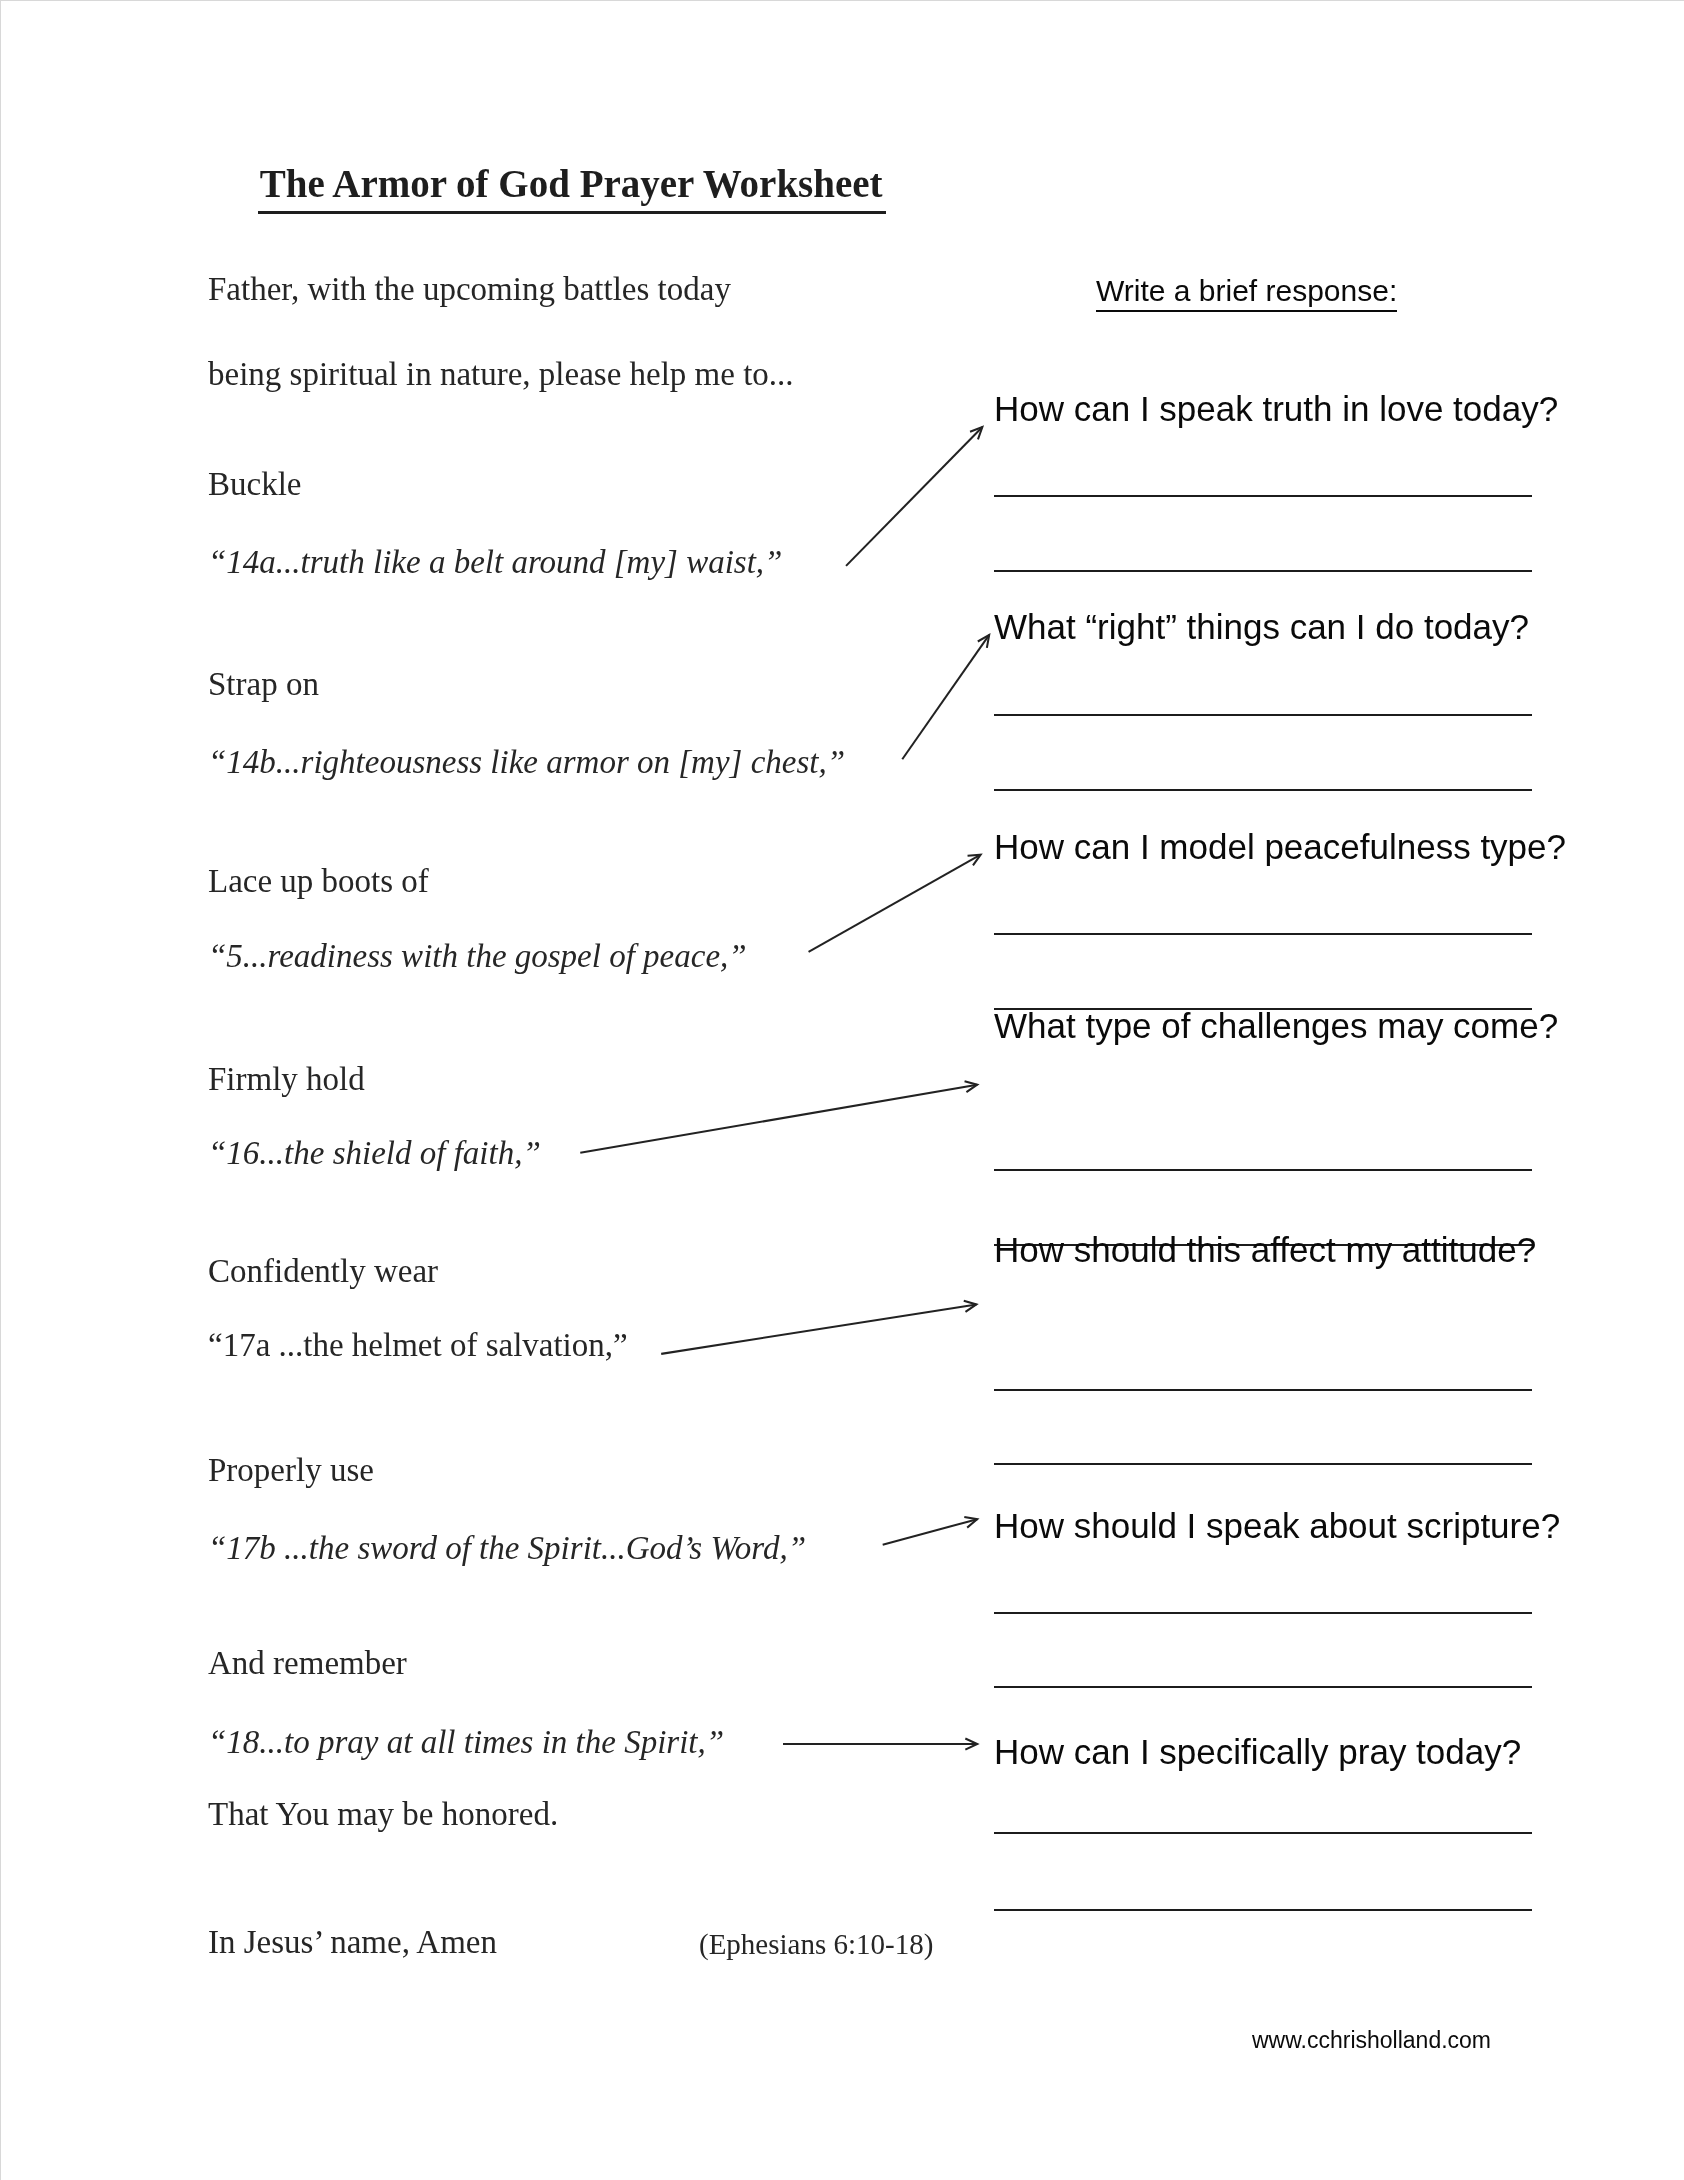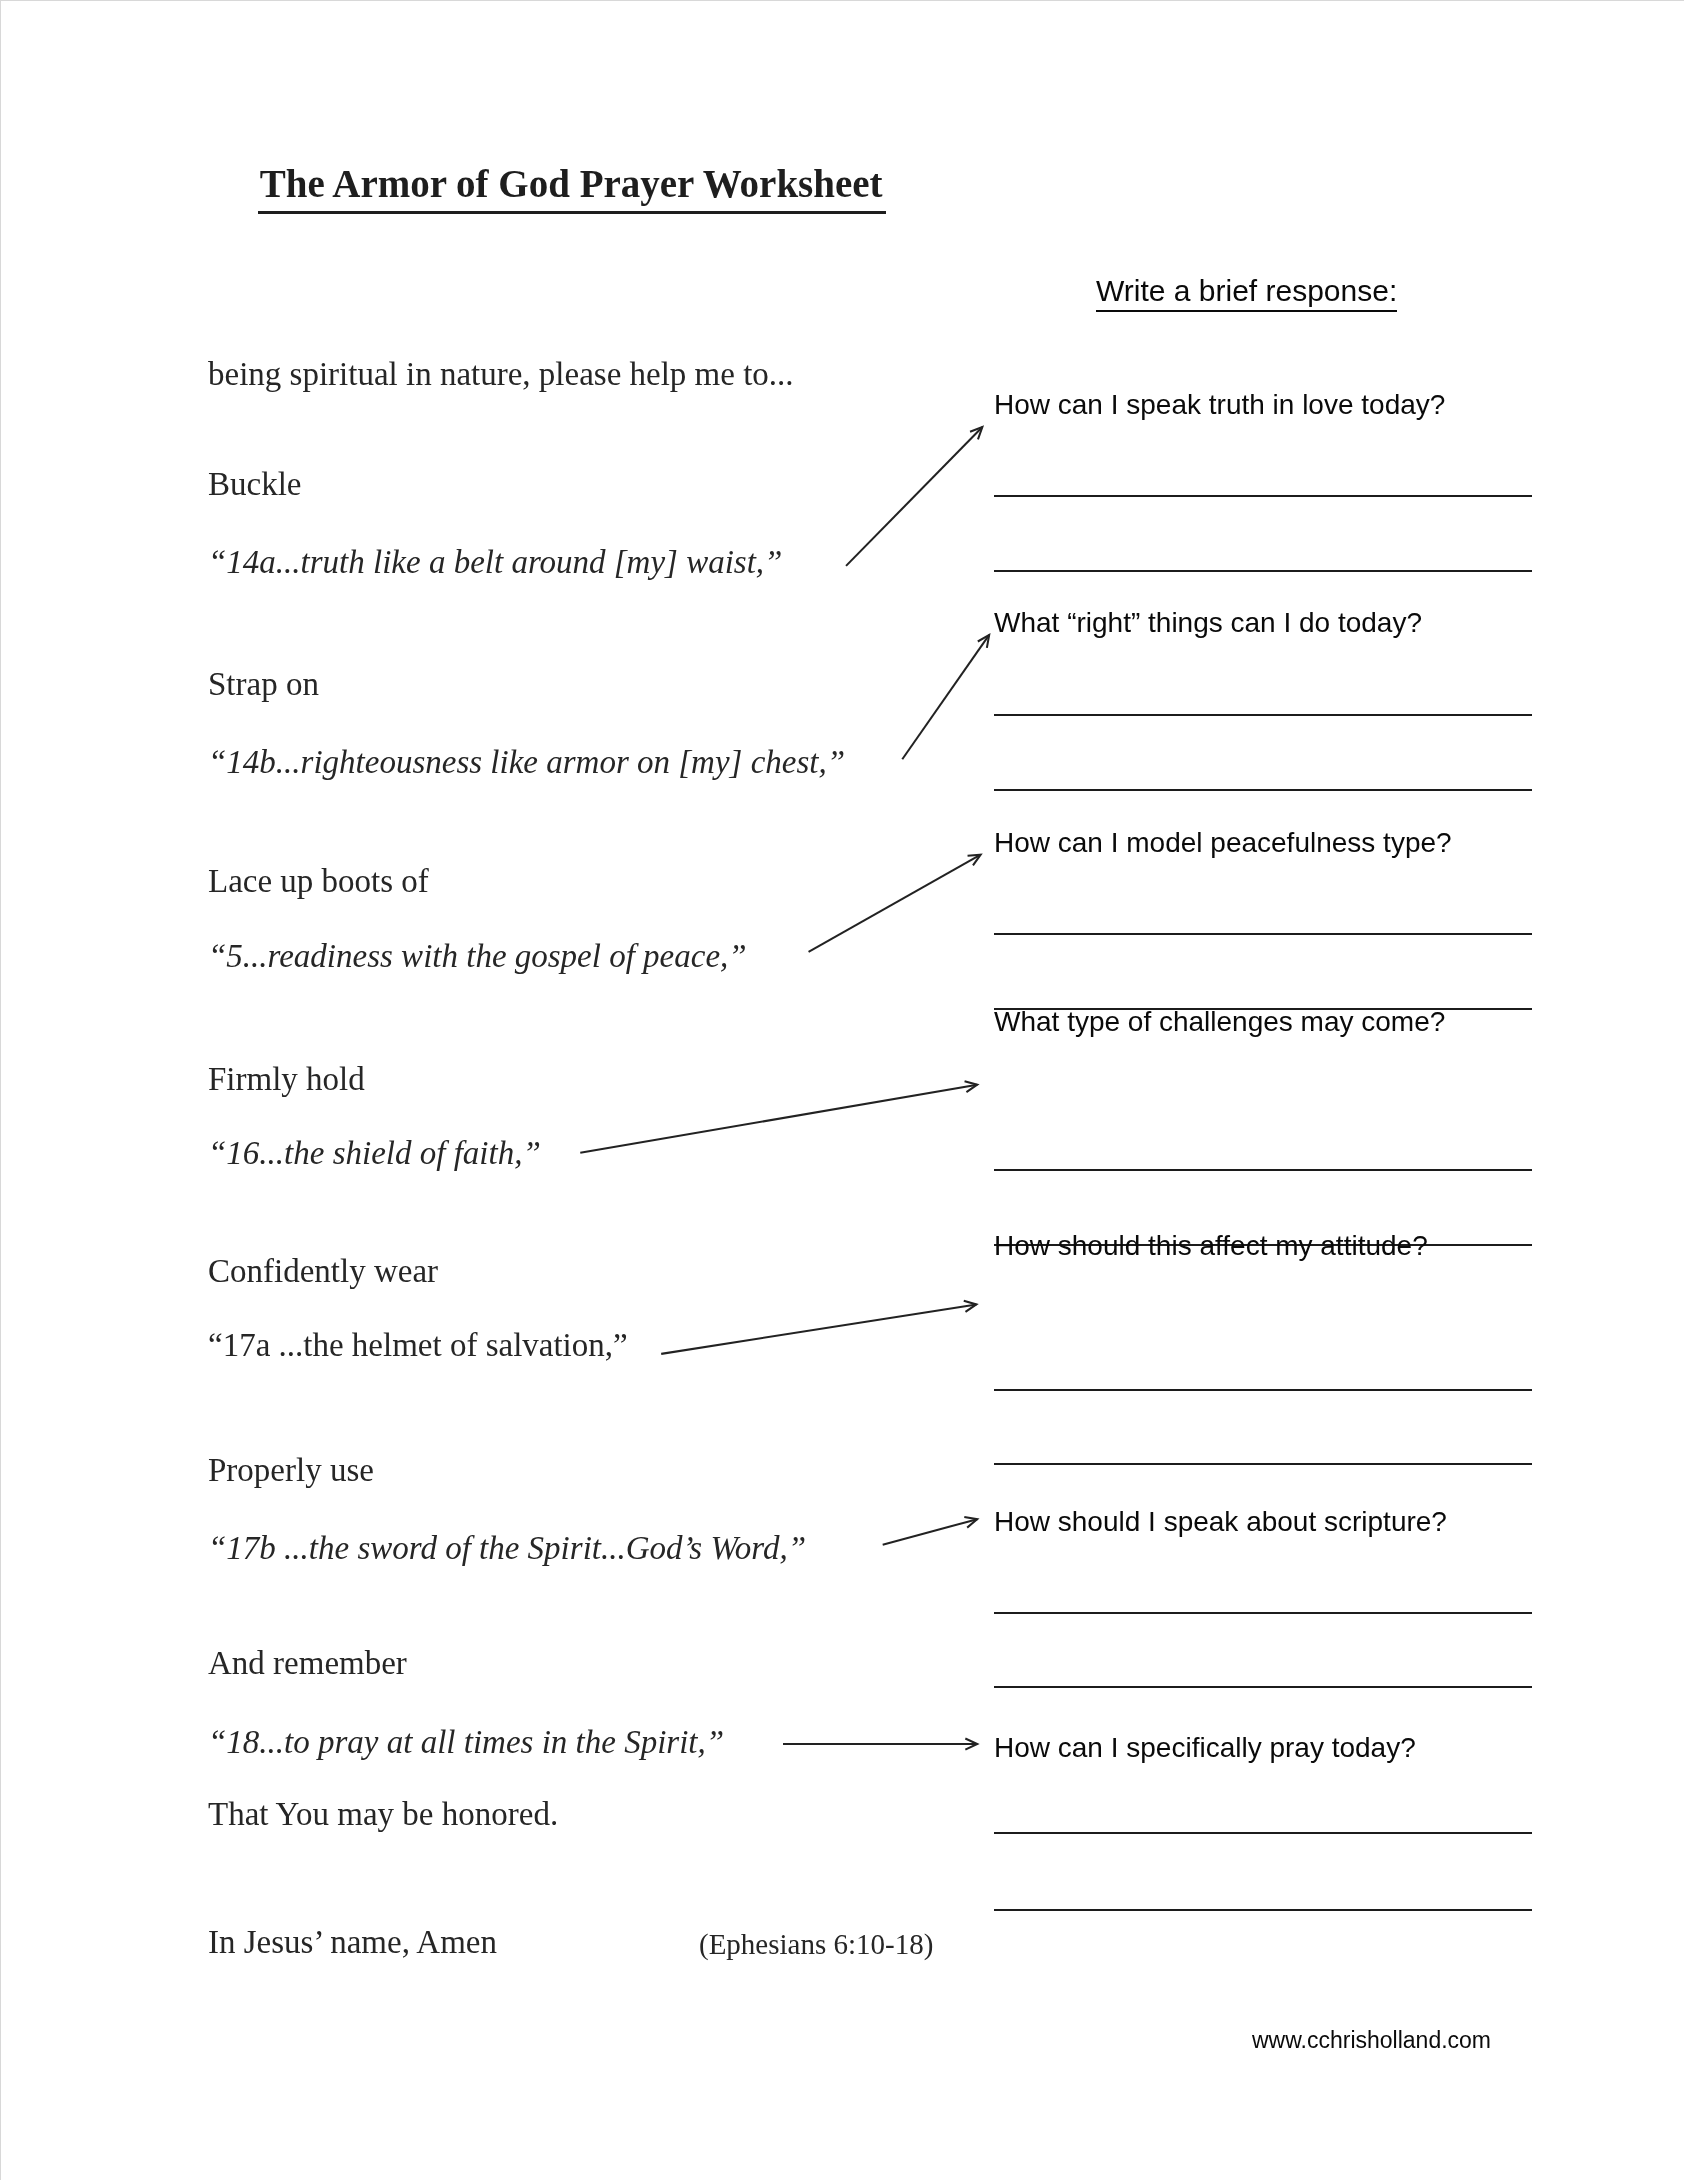--- a/index.html
+++ b/index.html
@@ -31,21 +31,21 @@
   .rc-header{
     left:1095px;top:273px;
     font-family:"Liberation Sans", sans-serif;
     font-size:30px;color:#0a0a0a;
     border-bottom:2.6px solid #0a0a0a;
     padding-bottom:3.4px;line-height:1.1;
   }
   .question{
     left:993px;
     font-family:"Liberation Sans", sans-serif;
-    font-size:28px;color:#0a0a0a;line-height:1.2;
+    font-size:35px;color:#0a0a0a;line-height:1.2;
   }
   .resp-line{
     left:993px;width:538px;height:0;
     border-top:2.6px solid #1c1c1c;
   }
   .footer-url{
     left:1251px;top:2026px;
     font-family:"Liberation Sans", sans-serif;
     font-size:23px;color:#0a0a0a;
   }
@@ -68,20 +68,21 @@
       <line x1="948" y1="1116" x2="1150" y2="1002" marker-end="url(#ah)"></line>
       <line x1="680" y1="1352" x2="1146" y2="1272" marker-end="url(#ah)"></line>
       <line x1="775" y1="1588" x2="1145" y2="1530" marker-end="url(#ah)"></line>
       <line x1="1035" y1="1812" x2="1146" y2="1782" marker-end="url(#ah)"></line>
       <line x1="918" y1="2046" x2="1146" y2="2046" marker-end="url(#ah)"></line>
     </g>
   </svg>
 
   <div class="abs title">The Armor of God Prayer Worksheet</div>
 
+  <div class="abs serif lcol" style="top:269px">Father, with the upcoming battles today</div>
   <div class="abs serif lcol" style="top:354px">being spiritual in nature, please help me to...</div>
 
   <div class="abs serif lcol" style="top:464px">Buckle</div>
   <div class="abs serif lcol quote" style="top:542px">“14a...truth like a belt around [my] waist,”</div>
 
   <div class="abs serif lcol" style="top:664px">Strap on</div>
   <div class="abs serif lcol quote" style="top:742px">“14b...righteousness like armor on [my] chest,”</div>
 
   <div class="abs serif lcol" style="top:861px">Lace up boots of</div>
   <div class="abs serif lcol quote" style="top:936px">“5...readiness with the gospel of peace,”</div>

